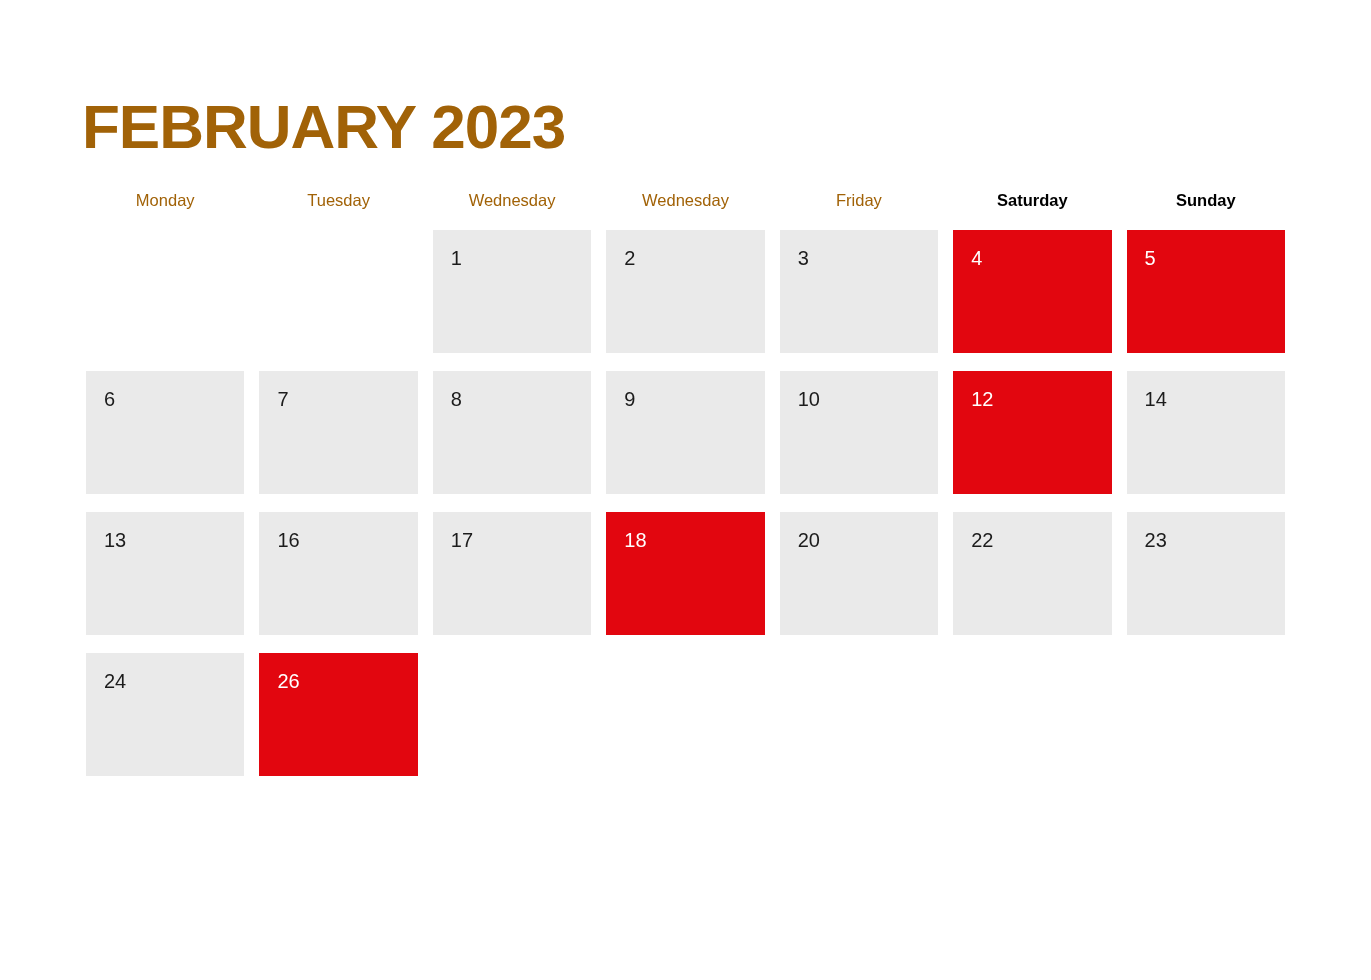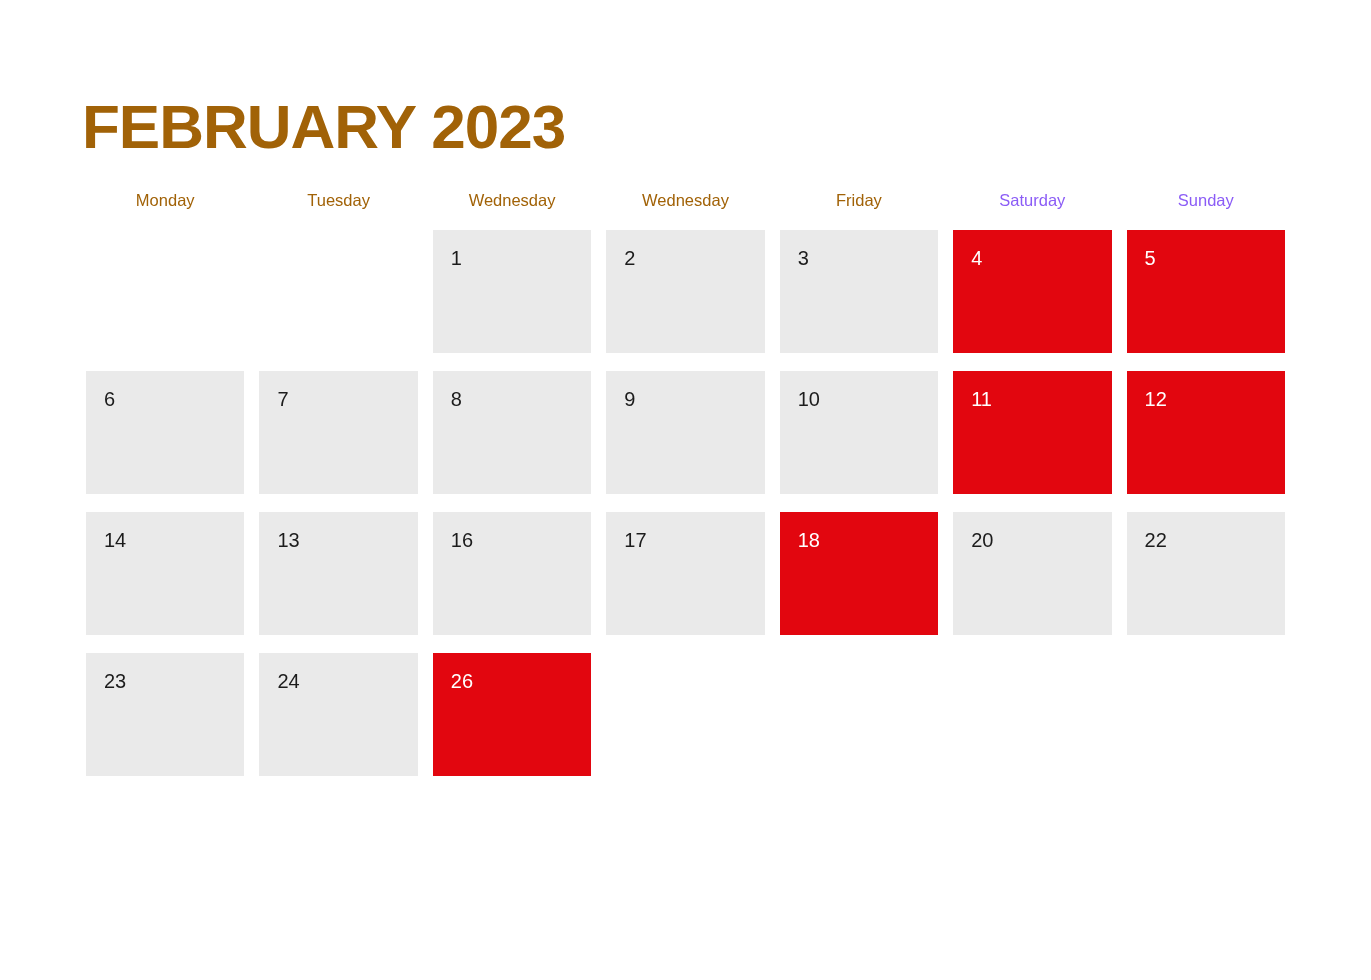--- a/index.html
+++ b/index.html
@@ -35,21 +35,21 @@
     grid-template-columns:repeat(7, 1fr);
     column-gap:15px;
   }
   .weekday-header {
     text-align:center;
     font-size:16.5px;
     color:#a16207;
     line-height:22px;
     white-space:nowrap;
   }
-  .weekday-header.weekend { color:#8b5cf6; }
+  .weekday-header.weekend { color:#000000;font-weight:bold; }
   #calendar-grid {
     position:absolute;
     left:86px;
     top:230px;
     width:1199px;
     display:grid;
     grid-template-columns:repeat(7, 1fr);
     grid-auto-rows:123px;
     column-gap:15px;
     row-gap:18px;
@@ -114,23 +114,20 @@
       <div class="day-cell">
         <span class="day-number">8</span>
       </div>
       <div class="day-cell">
         <span class="day-number">9</span>
       </div>
       <div class="day-cell">
         <span class="day-number">10</span>
       </div>
       <div class="day-cell weekend-cell">
-        <span class="day-number">11</span>
-      </div>
-      <div class="day-cell weekend-cell">
         <span class="day-number">12</span>
       </div>
       <div class="day-cell">
         <span class="day-number">14</span>
       </div>
       <div class="day-cell">
         <span class="day-number">13</span>
       </div>
       <div class="day-cell">
         <span class="day-number">16</span>

